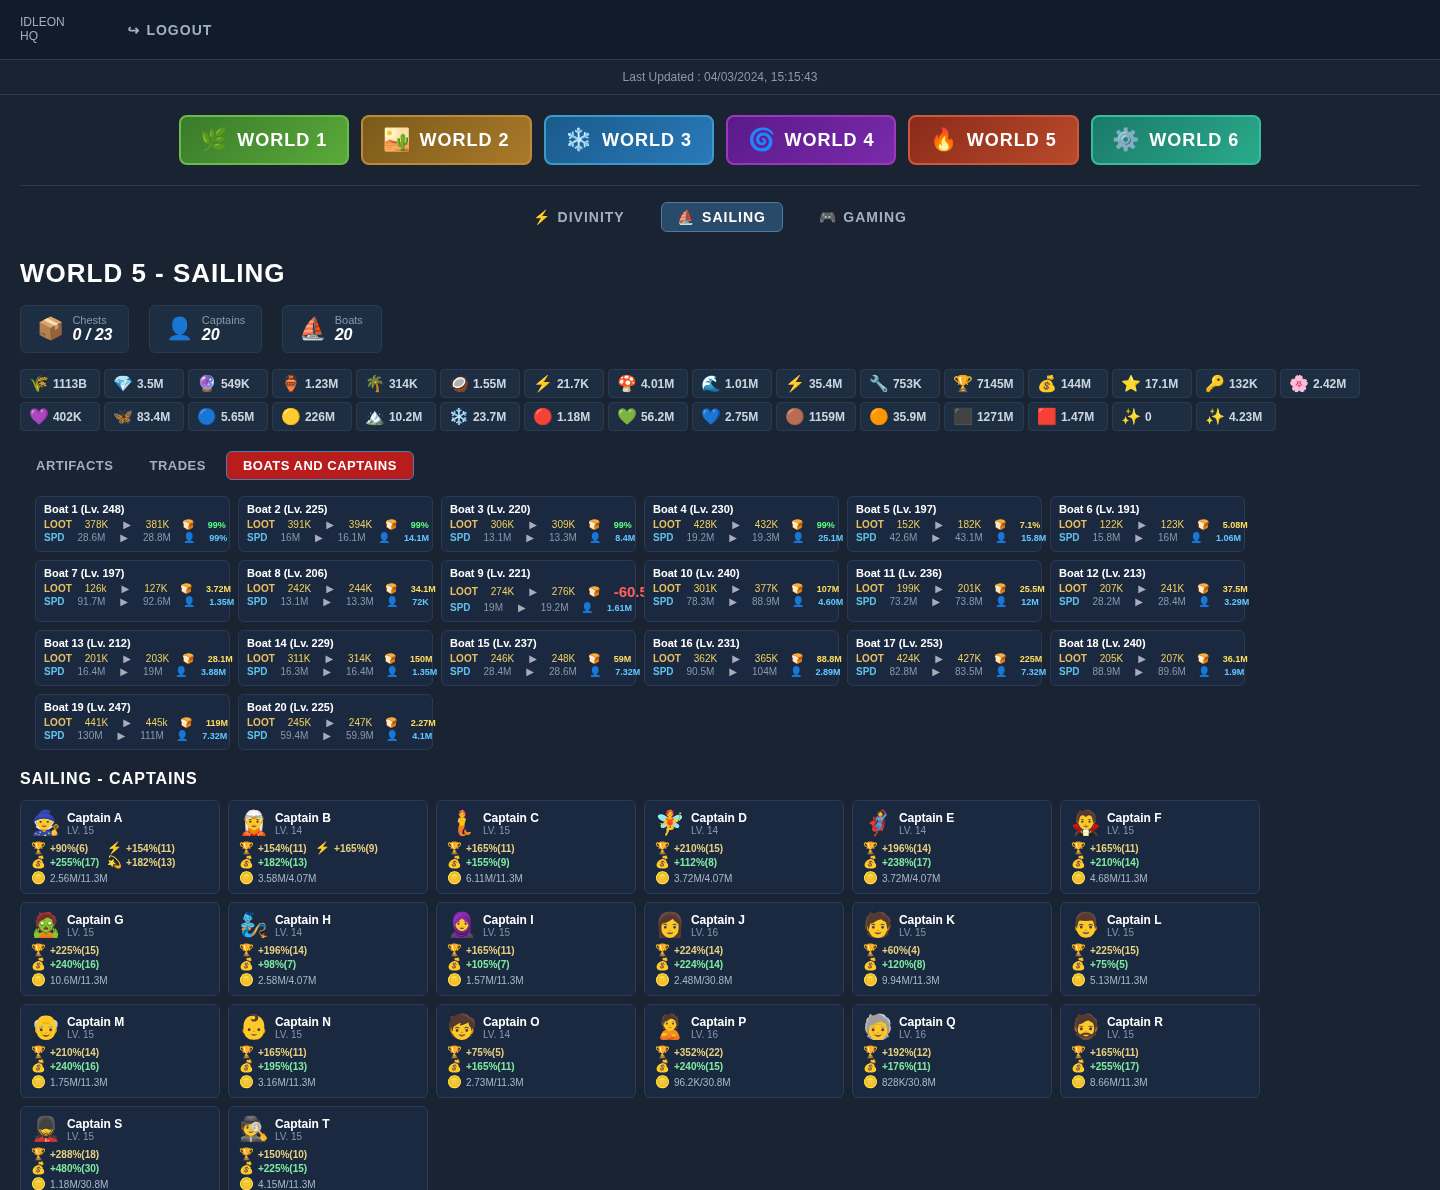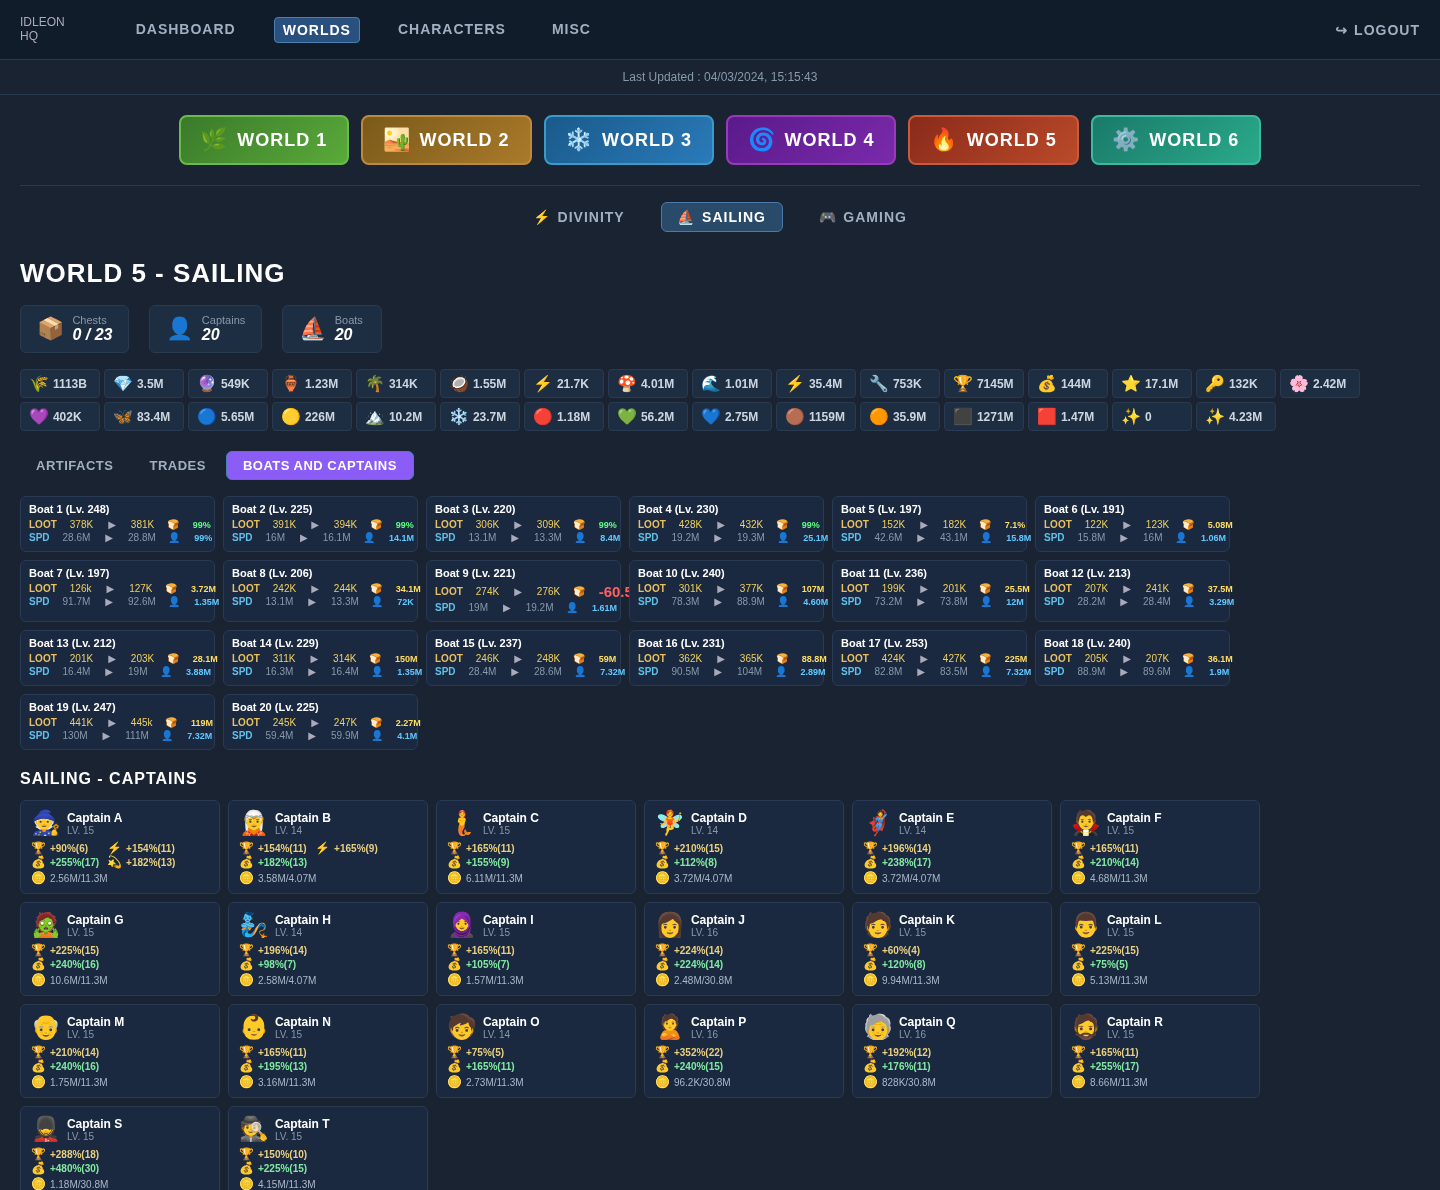--- a/index.html
+++ b/index.html
@@ -172,30 +172,30 @@
     .sec-tab {
       padding: 6px 16px;
       border-radius: 6px;
       font-size: 13px;
       font-weight: 600;
       cursor: pointer;
       color: #a0b0c0;
       letter-spacing: 0.5px;
     }
     .sec-tab.active {
-      background: #8b5cf6;
+      background: #b91c1c;
       color: #fff;
       border: 1px solid #4a80b0;
     }
     
     #boats-grid {
       display: flex;
       flex-wrap: wrap;
       gap: 8px;
-      padding: 8px 20px;
+      padding: 8px 35px;
     }
     .boat-card {
       background: #1a2840;
       border: 1px solid #2a3a55;
       border-radius: 6px;
       padding: 6px 8px;
       width: 195px;
     }
     .boat-card-title {
       font-size: 11px;
@@ -281,26 +281,20 @@
     }
   </style>
 </head>
 <body>
 
 <div id="header">
   <div id="logo">
     <span>IDLEON</span>
     <span>HQ</span>
   </div>
-  <nav id="nav">
-    <div class="nav-item">DASHBOARD</div>
-    <div class="nav-item active">WORLDS</div>
-    <div class="nav-item">CHARACTERS</div>
-    <div class="nav-item">MISC</div>
-  </nav>
   <div id="logout-btn">
     <span>↪</span>
     <span>LOGOUT</span>
   </div>
 </div>
 
 <div id="last-updated">
   <span>Last Updated :</span>
   <span>04/03/2024, 15:15:43</span>
 </div>

